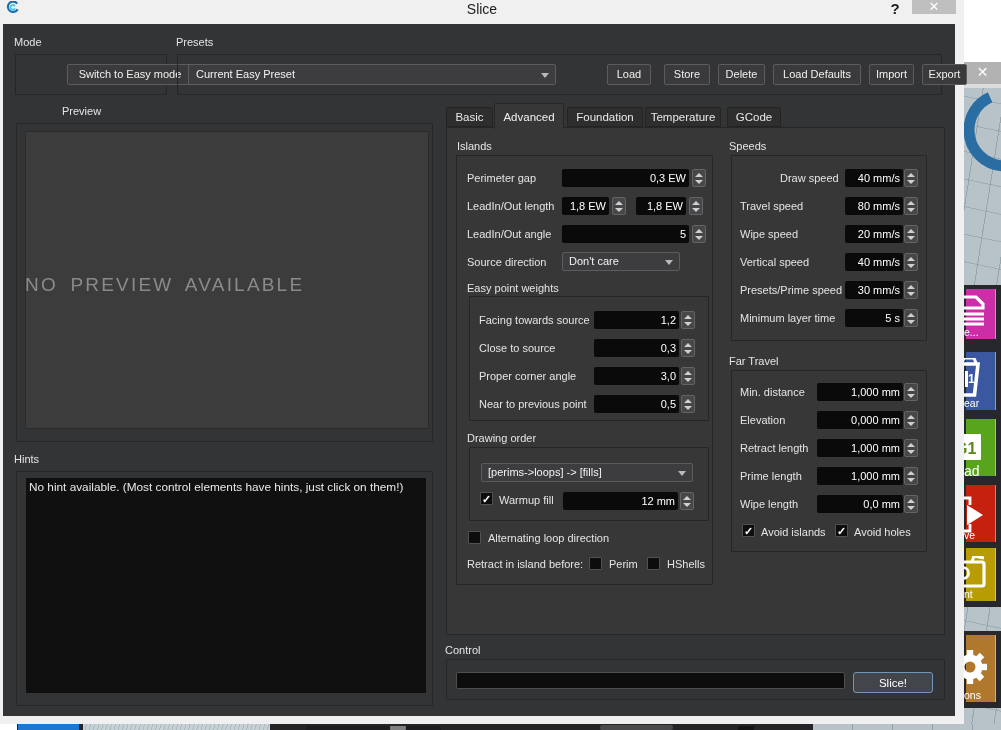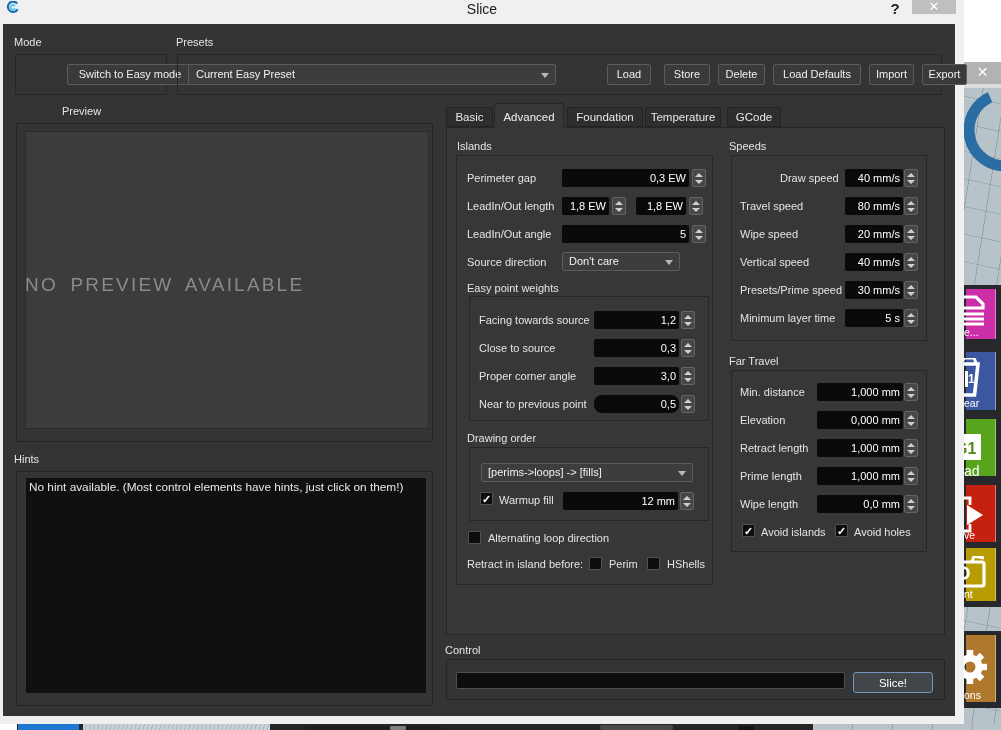--- a/index.html
+++ b/index.html
@@ -171,21 +171,21 @@
     <span class="u"></span>
     <span class="d"></span>
   </div>
 <div class="lbl" style="left:479px;top:370px;">Proper corner angle</div>
 <div class="field" style="left:594px;top:367px;width:85px;height:18px;line-height:18px;padding-left:9px;">3,0</div>
 <div class="spin" style="left:681px;top:367px;height:18px;">
     <span class="u"></span>
     <span class="d"></span>
   </div>
 <div class="lbl" style="left:479px;top:398px;">Near to previous point</div>
-<div class="field" style="left:594px;top:395px;width:85px;height:18px;line-height:18px;border-radius:8px;">0,5</div>
+<div class="field" style="left:594px;top:395px;width:85px;height:18px;line-height:18px;">0,5</div>
 <div class="spin" style="left:681px;top:395px;height:18px;">
     <span class="u"></span>
     <span class="d"></span>
   </div>
 <div class="lbl" style="left:467px;top:432px;">Drawing order</div>
 <div class="gbox" style="left:469px;top:447px;width:240px;height:74px;"></div>
 <div class="combo" style="left:481px;top:463px;width:212px;height:19px;line-height:17px;padding-left:6px;">[perims-&gt;loops] -&gt; [fills]<span class="arr"></span></div>
 <div class="chk" style="left:480px;top:492px;">✓</div>
 <div class="lbl" style="left:499px;top:494px;">Warmup fill</div>
 <div class="field" style="left:563px;top:492px;width:115px;height:18px;line-height:18px;">12 mm</div>

